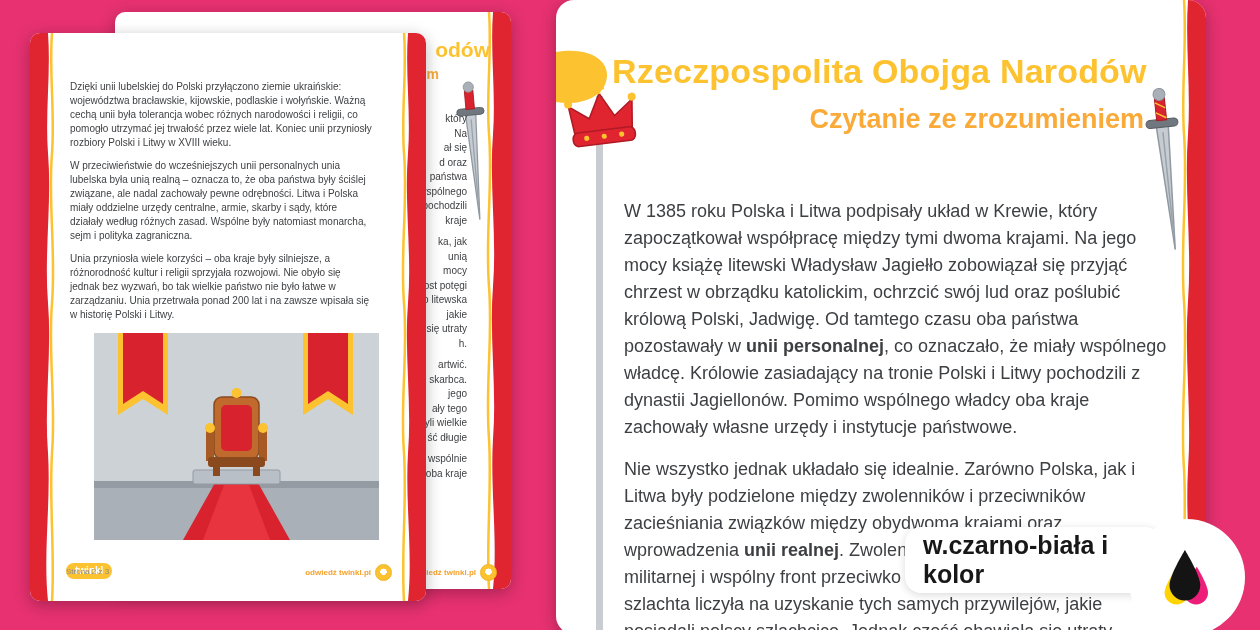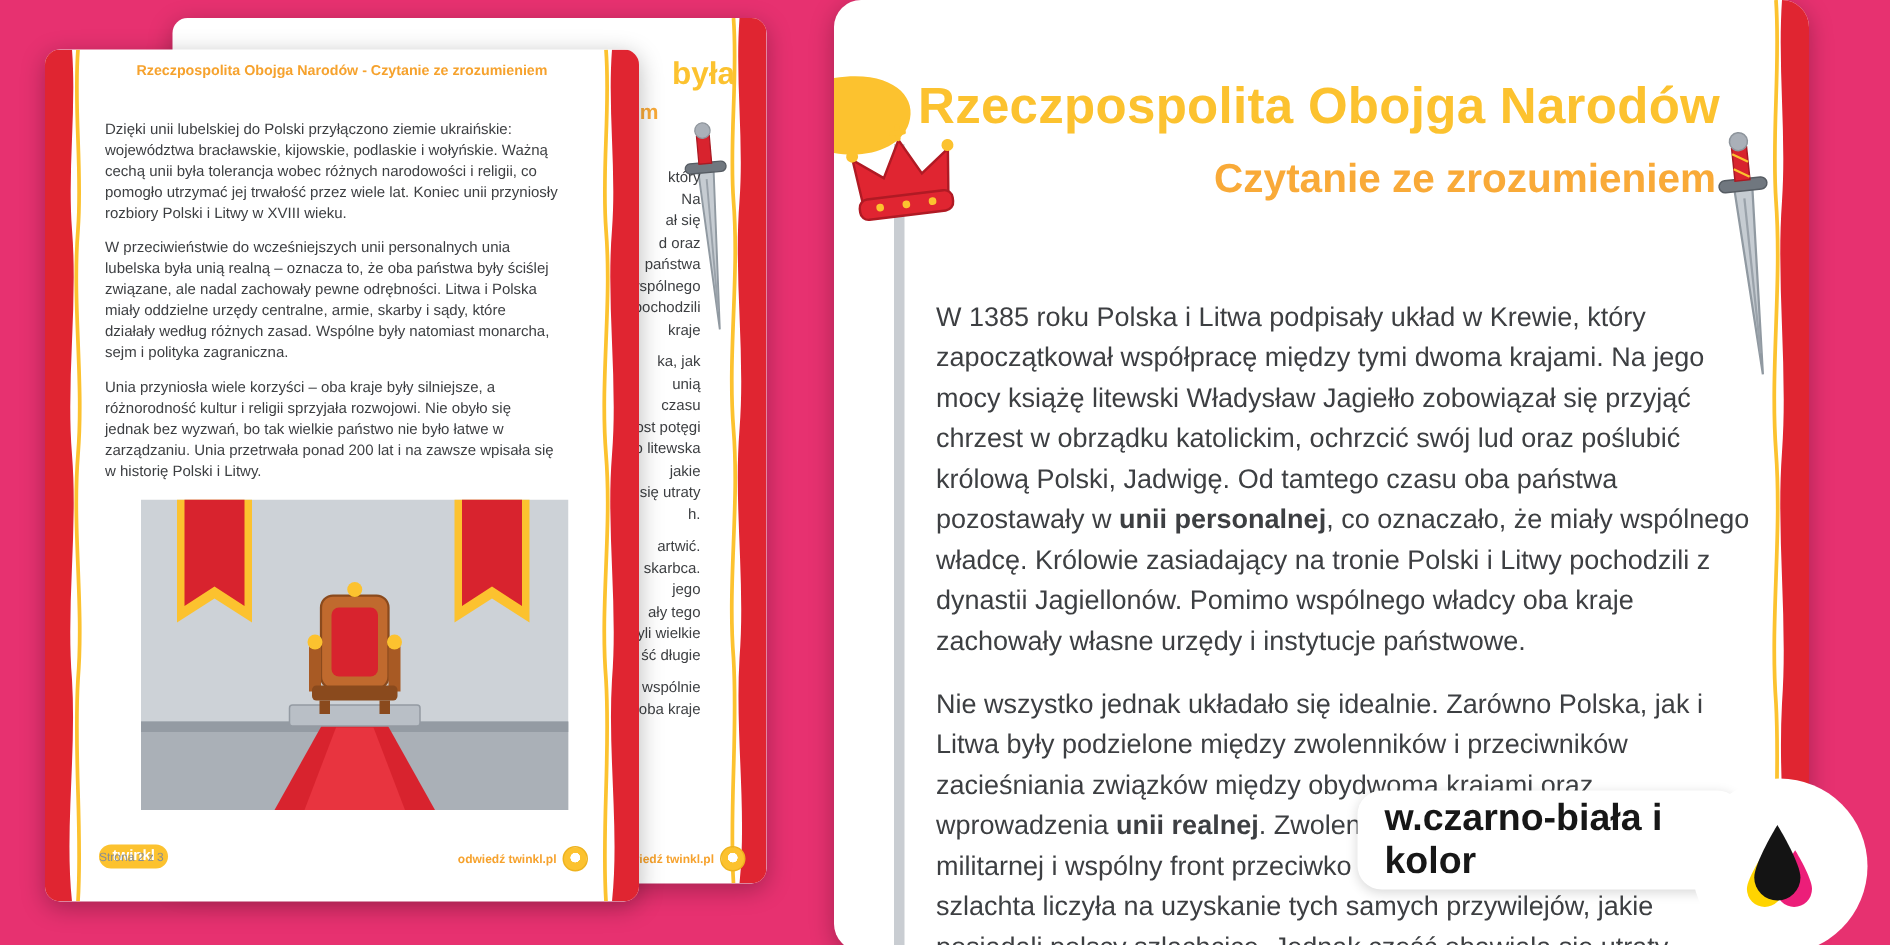--- a/index.html
+++ b/index.html
@@ -58,42 +58,42 @@
 </head>
 <body>
 
 <div class="stage">
 
   <div class="page back-page">
     <svg class="band band-right" viewBox="0 0 26 568" preserveAspectRatio="none">
       <path d="M26,0 L26,568 L8,568 C13,520 5,470 8,420 C12,370 4,320 8,270 C12,220 4,170 8,120 C11,80 5,40 8,0 Z" fill="#e02531"></path>
       <path d="M4,0 C7,40 1,80 4,120 C8,170 0,220 4,270 C8,320 0,370 4,420 C7,470 1,520 4,568" fill="none" stroke="#fcc22f" stroke-width="2.5"></path>
     </svg>
-    <div class="bp-title-frag">była</div>
+    <div class="bp-title-frag">odów</div>
     <div class="bp-subtitle-frag">m</div>
     <svg class="bp-sword" viewBox="0 0 44 170">
       <polygon points="16,40 28,40 22,164" fill="#c6ccd2" stroke="#9099a1" stroke-width="1.5"></polygon>
       <line x1="22" y1="46" x2="22" y2="150" stroke="#9aa2aa" stroke-width="1.5"></line>
       <rect x="6" y="33" width="32" height="8" rx="4" fill="#70777f" stroke="#565c63"></rect>
       <rect x="17" y="12" width="10" height="22" fill="#d8232e" stroke="#a81a23"></rect>
       <circle cx="22" cy="8" r="6" fill="#aab0b8" stroke="#8e959c"></circle>
     </svg>
     <div class="frag-col">
         <div class="frag-line">który</div>
         <div class="frag-line">Na</div>
         <div class="frag-line">ał się</div>
         <div class="frag-line">d oraz</div>
         <div class="frag-line">państwa</div>
         <div class="frag-line">wspólnego</div>
         <div class="frag-line">pochodzili</div>
         <div class="frag-line">kraje</div>
         <div class="frag-line"></div>
         <div class="frag-line">ka, jak</div>
         <div class="frag-line">unią</div>
-        <div class="frag-line">czasu</div>
+        <div class="frag-line">mocy</div>
         <div class="frag-line">ost potęgi</div>
         <div class="frag-line">wo litewska</div>
         <div class="frag-line">jakie</div>
         <div class="frag-line">się utraty</div>
         <div class="frag-line">h.</div>
         <div class="frag-line"></div>
         <div class="frag-line">artwić.</div>
         <div class="frag-line">skarbca.</div>
         <div class="frag-line">jego</div>
         <div class="frag-line">ały tego</div>
@@ -112,21 +112,20 @@
   <div class="page front-page">
     <svg class="band band-left" viewBox="0 0 26 568" preserveAspectRatio="none">
       <path d="M26,0 L26,568 L8,568 C13,520 5,470 8,420 C12,370 4,320 8,270 C12,220 4,170 8,120 C11,80 5,40 8,0 Z" fill="#e02531"></path>
       <path d="M4,0 C7,40 1,80 4,120 C8,170 0,220 4,270 C8,320 0,370 4,420 C7,470 1,520 4,568" fill="none" stroke="#fcc22f" stroke-width="2.5"></path>
     </svg>
     <svg class="band band-right" viewBox="0 0 26 568" preserveAspectRatio="none">
       <path d="M26,0 L26,568 L8,568 C13,520 5,470 8,420 C12,370 4,320 8,270 C12,220 4,170 8,120 C11,80 5,40 8,0 Z" fill="#e02531"></path>
       <path d="M4,0 C7,40 1,80 4,120 C8,170 0,220 4,270 C8,320 0,370 4,420 C7,470 1,520 4,568" fill="none" stroke="#fcc22f" stroke-width="2.5"></path>
     </svg>
 
-    <div class="fp-header">Rzeczpospolita Obojga Narodów - Czytanie ze zrozumieniem</div>
 
     <div class="fp-body">
         <div class="lp-para">Dzięki unii lubelskiej do Polski przyłączono ziemie ukraińskie: województwa bracławskie, kijowskie, podlaskie i wołyńskie. Ważną cechą unii była tolerancja wobec różnych narodowości i religii, co pomogło utrzymać jej trwałość przez wiele lat. Koniec unii przyniosły rozbiory Polski i Litwy w XVIII wieku.</div>
         <div class="lp-para">W przeciwieństwie do wcześniejszych unii personalnych unia lubelska była unią realną – oznacza to, że oba państwa były ściślej związane, ale nadal zachowały pewne odrębności. Litwa i Polska miały oddzielne urzędy centralne, armie, skarby i sądy, które działały według różnych zasad. Wspólne były natomiast monarcha, sejm i polityka zagraniczna.</div>
         <div class="lp-para">Unia przyniosła wiele korzyści – oba kraje były silniejsze, a różnorodność kultur i religii sprzyjała rozwojowi. Nie obyło się jednak bez wyzwań, bo tak wielkie państwo nie było łatwe w zarządzaniu. Unia przetrwała ponad 200 lat i na zawsze wpisała się w historię Polski i Litwy.</div>
       </div>
 
     <svg class="fp-illustration" viewBox="0 0 285 207">
       <rect width="285" height="207" fill="#cdd2d7"></rect>
       <rect y="148" width="285" height="59" fill="#aab0b7"></rect>

